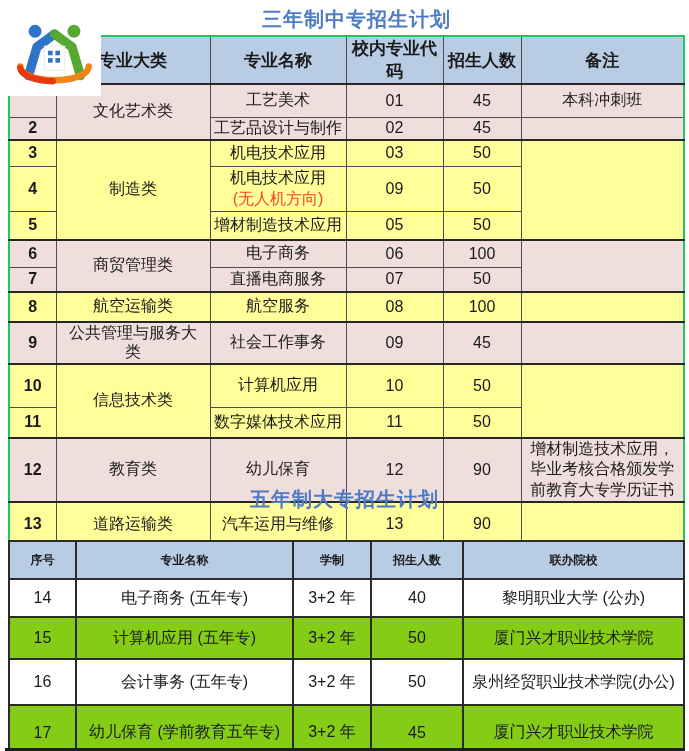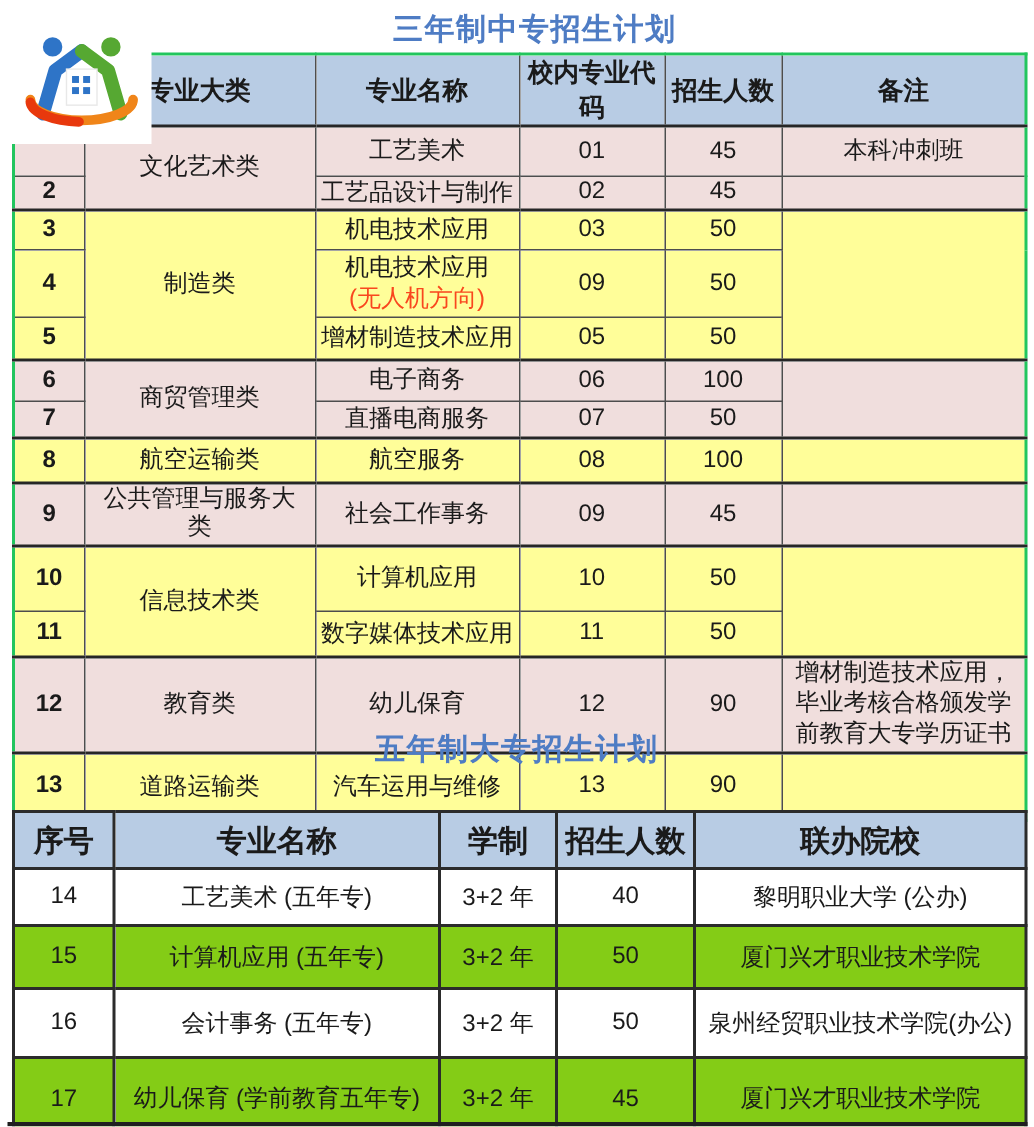--- a/index.html
+++ b/index.html
@@ -20,21 +20,21 @@
   tr.pink td{background:#F0DEDD;}
   tr.yellow td{background:#FFFE99;}
   tr.cream td{background:#84cc16;}
   .sub{display:block;}
   .red{color:#F9471E;}
   td.note-left{text-align:left;font-size:13.5px;line-height:1.3;padding:2px 5px;}
   .wrap{display:inline-block;max-width:138px;line-height:1.15;}
   #t2{left:8px;top:540px;width:675px;border:2px solid #2b2b2b;}
   #t2 td{border:2px solid #2b2b2b;text-align:center;vertical-align:middle;
          font-size:16px;padding:0 2px;overflow:hidden;}
-  #t2 tr.head td{background:#B8CCE4;font-weight:bold;font-size:20px;margin-top:23px;}
+  #t2 tr.head td{background:#B8CCE4;font-weight:bold;font-size:12px;margin-top:23px;}
   .logo{position:absolute;left:8px;top:22px;width:93px;height:74px;background:#fff;z-index:5;}
   .logo svg{width:100%;height:100%;}
   .bottom-strip{position:absolute;left:5px;top:748px;width:680px;height:3px;background:#1f1f1f;}
 </style>
 </head>
 <body>
 
 <div class="canvas">
 
   <div class="title" id="title1">三年制中专招生计划</div>
@@ -171,21 +171,21 @@
     <tbody>
         <tr class="head" style="height:38px">
       <td>序号</td>
       <td>专业名称</td>
       <td>学制</td>
       <td>招生人数</td>
       <td>联办院校</td>
     </tr>
     <tr style="height:38px">
       <td>14</td>
-      <td>工艺美术 (五年专)</td>
+      <td>电子商务 (五年专)</td>
       <td>3+2 年</td>
       <td>40</td>
       <td>黎明职业大学 (公办)</td>
     </tr>
     <tr class="cream" style="height:42px">
       <td>15</td>
       <td>计算机应用 (五年专)</td>
       <td>3+2 年</td>
       <td>50</td>
       <td>厦门兴才职业技术学院</td>

